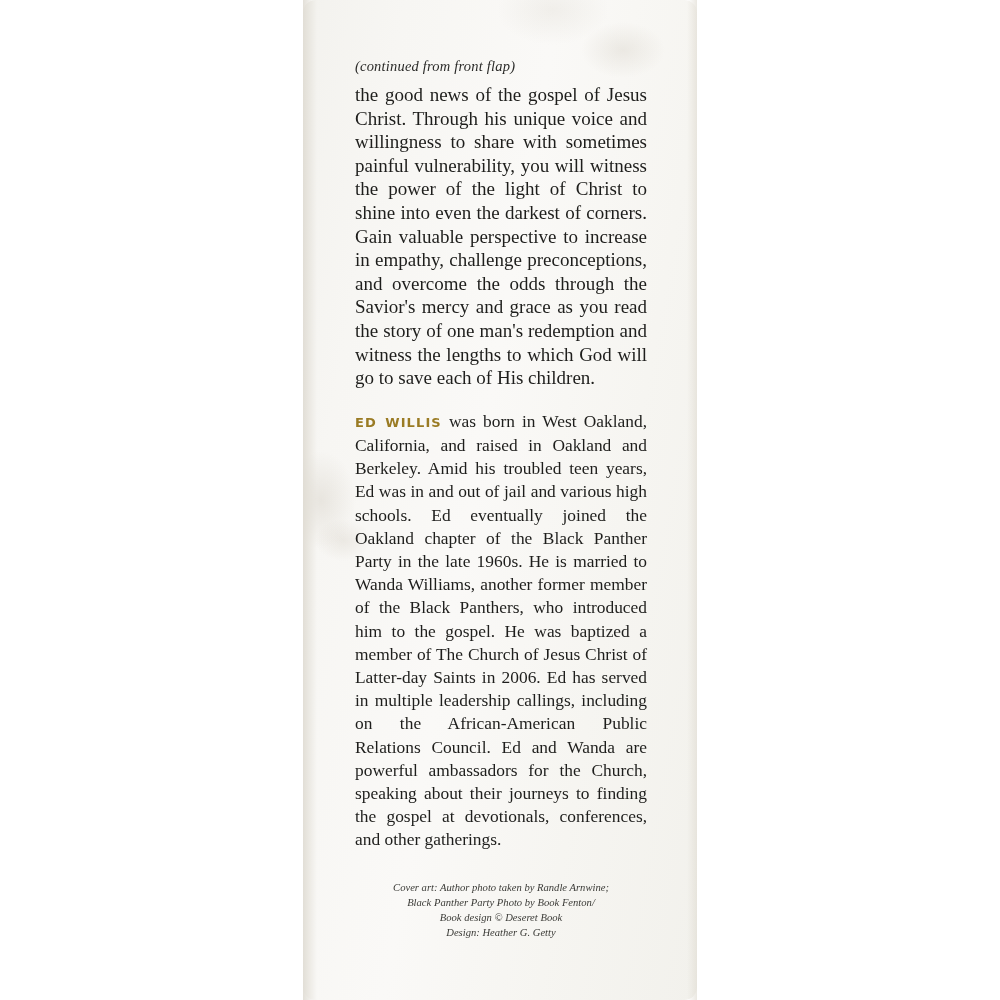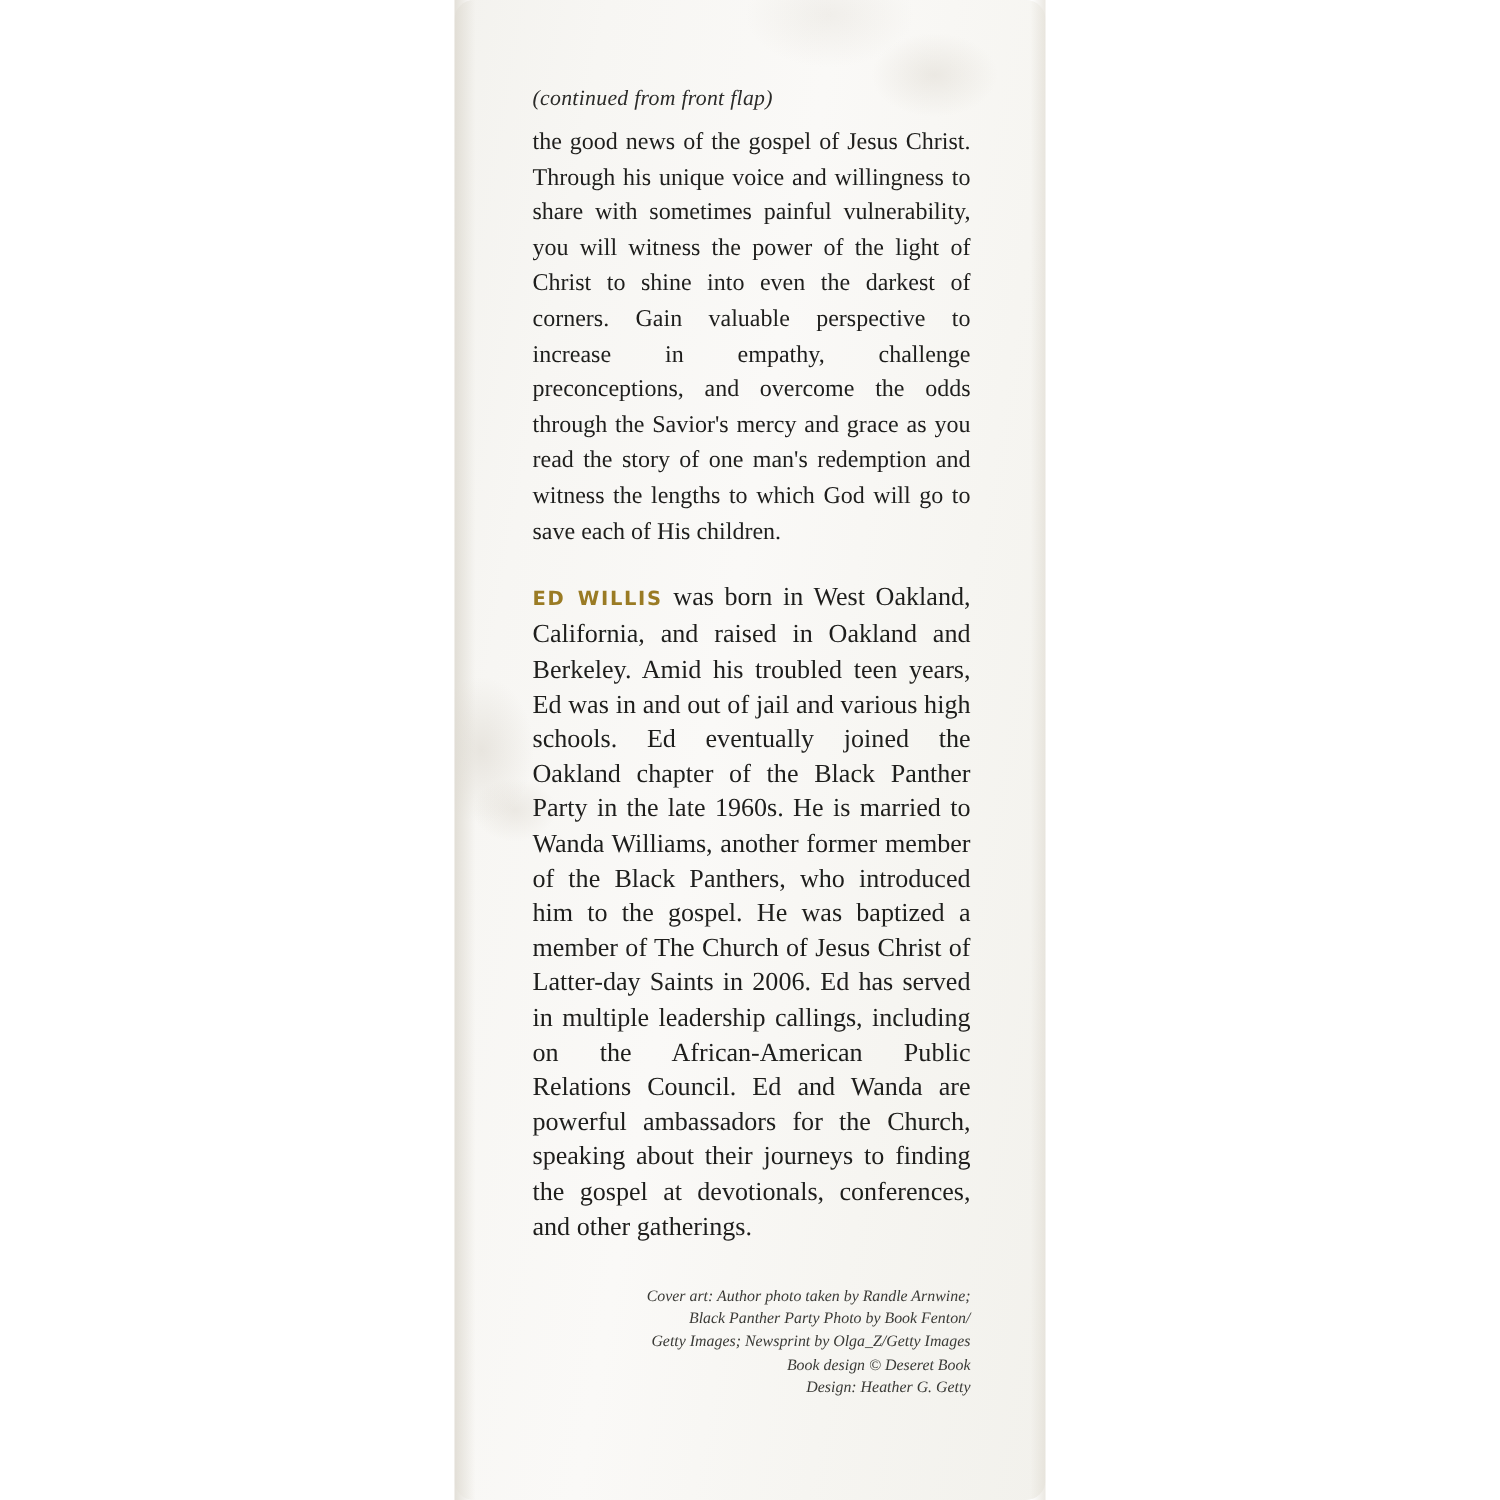--- a/index.html
+++ b/index.html
@@ -60,21 +60,21 @@
 
   .continued {
     font-style: italic;
     font-size: 14.5px;
     color: #2b2b29;
     margin-bottom: 8px;
     letter-spacing: 0.2px;
   }
 
   p.body {
-    font-size: 16px;
+    font-size: 19px;
     line-height: 23.6px;
     color: #1e1e1c;
     text-align: justify;
     text-justify: inter-word;
     margin: 0 0 20px 0;
     -webkit-hyphens: none;
     hyphens: none;
   }
 
   .author-name {
@@ -88,21 +88,21 @@
   .bio {
     font-size: 17.4px;
     line-height: 23.2px;
     color: #1e1e1c;
     text-align: justify;
     margin: 0;
   }
 
   .credits {
     margin-top: 28px;
-    text-align: right;
+    text-align: center;
     font-style: italic;
     font-size: 10.6px;
     line-height: 15.2px;
     color: #3a3a36;
   }
   .credits div { white-space: nowrap; }
 </style>
 </head>
 <body>
 
@@ -114,20 +114,19 @@
 
       <div class="continued">(continued from front flap)</div>
 
       <p class="body">the good news of the gospel of Jesus Christ. Through his unique voice and willingness to share with sometimes painful vulnerability, you will witness the power of the light of Christ to shine into even the darkest of corners. Gain valuable perspective to increase in empathy, challenge preconceptions, and overcome the odds through the Savior's mercy and grace as you read the story of one man's redemption and witness the lengths to which God will go to save each of His children.</p>
 
       <p class="bio"><span class="author-name">ED WILLIS</span><span> was born in West Oakland, California, and raised in Oakland and Berkeley. Amid his troubled teen years, Ed was in and out of jail and various high schools. Ed eventually joined the Oakland chapter of the Black Panther Party in the late 1960s. He is married to Wanda Williams, another former member of the Black Panthers, who introduced him to the gospel. He was baptized a member of The Church of Jesus Christ of Latter-day Saints in 2006. Ed has served in multiple leadership callings, including on the African-American Public Relations Council. Ed and Wanda are powerful ambassadors for the Church, speaking about their journeys to finding the gospel at devotionals, conferences, and other gatherings.</span></p>
 
       <div class="credits">
         <div>Cover art: Author photo taken by Randle Arnwine;</div>
         <div>Black Panther Party Photo by Book Fenton/</div>
-        <div>Getty Images; Newsprint by Olga_Z/Getty Images</div>
         <div>Book design © Deseret Book</div>
         <div>Design: Heather G. Getty</div>
       </div>
 
     </div>
   </div>
 </div>
 
 </body></html>

